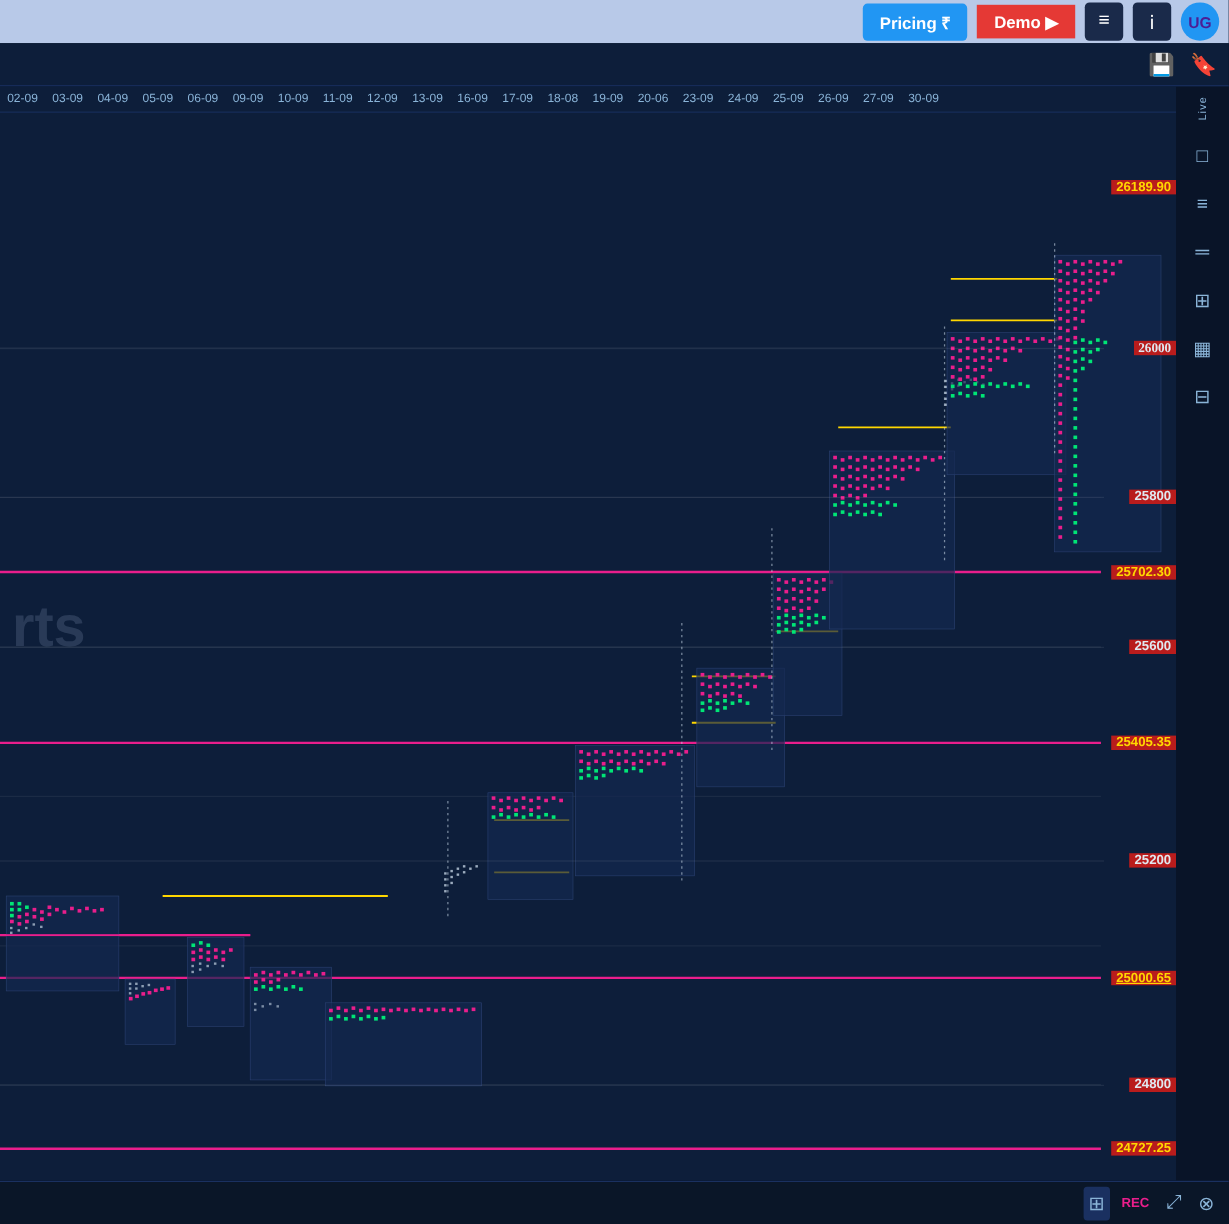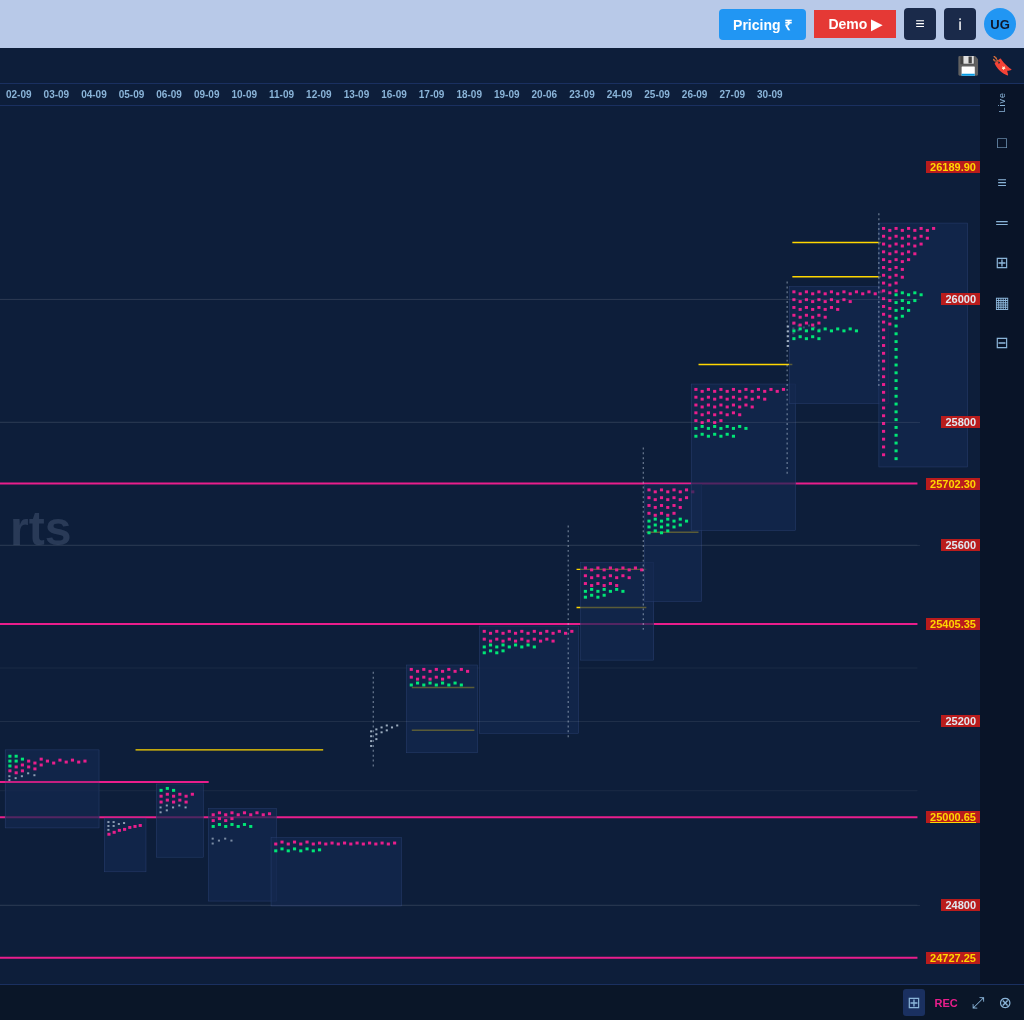--- a/index.html
+++ b/index.html
@@ -8,21 +8,21 @@
       height: 1020px;
       background: #0a1628;
       font-family: Arial, sans-serif;
       overflow: hidden;
       display: flex;
       flex-direction: column;
     }
 
     
     .top-header {
-      height: 48px;
+      height: 36px;
       background: #b8c9e8;
       display: flex;
       align-items: center;
       justify-content: flex-end;
       padding: 0 8px;
       gap: 8px;
       flex-shrink: 0;
     }
     .btn-pricing {
       background: #2196F3;
@@ -58,21 +58,21 @@
       width: 32px;
       height: 32px;
       display: flex;
       align-items: center;
       justify-content: center;
       cursor: pointer;
       font-size: 16px;
     }
     .user-avatar {
       background: #2196F3;
-      color: #0f172a;
+      color: #4c1d95;
       border-radius: 50%;
       width: 32px;
       height: 32px;
       display: flex;
       align-items: center;
       justify-content: center;
       font-size: 13px;
       font-weight: bold;
       cursor: pointer;
     }
@@ -115,21 +115,20 @@
 
     
     .date-axis {
       height: 22px;
       background: #0d1e3a;
       display: flex;
       align-items: center;
       border-bottom: 1px solid #1a3060;
       flex-shrink: 0;
       overflow: hidden;
-      font-weight: bold;
     }
     .date-label {
       color: #8ab4d8;
       font-size: 10px;
       white-space: nowrap;
       padding: 0 6px;
     }
 
     
     .chart-body {
@@ -263,21 +262,21 @@
         <span class="date-label">04-09</span>
         <span class="date-label">05-09</span>
         <span class="date-label">06-09</span>
         <span class="date-label">09-09</span>
         <span class="date-label">10-09</span>
         <span class="date-label">11-09</span>
         <span class="date-label">12-09</span>
         <span class="date-label">13-09</span>
         <span class="date-label">16-09</span>
         <span class="date-label">17-09</span>
-        <span class="date-label">18-09</span>
+        <span class="date-label">18-08</span>
         <span class="date-label">19-09</span>
         <span class="date-label">20-06</span>
         <span class="date-label">23-09</span>
         <span class="date-label">24-09</span>
         <span class="date-label">25-09</span>
         <span class="date-label">26-09</span>
         <span class="date-label">27-09</span>
         <span class="date-label">30-09</span>
       </div>
 
@@ -924,21 +923,21 @@
         <line x1="545" y1="430" x2="545" y2="650" stroke="#c0d0e0" stroke-width="1" stroke-dasharray="2,3" opacity="0.6"></line>
         <line x1="617" y1="350" x2="617" y2="540" stroke="#c0d0e0" stroke-width="1" stroke-dasharray="2,3" opacity="0.6"></line>
         <line x1="755" y1="180" x2="755" y2="380" stroke="#c0d0e0" stroke-width="1" stroke-dasharray="2,3" opacity="0.6"></line>
         <line x1="843" y1="110" x2="843" y2="290" stroke="#c0d0e0" stroke-width="1" stroke-dasharray="2,3" opacity="0.6"></line>
 
         <line x1="0" y1="693" x2="200" y2="693" stroke="#e91e8c" stroke-width="1.5"></line>
       </svg>
 
       <div id="price-labels">
           <div class="price-label price-label-highlight" style="top: 7%; transform: translateY(-50%);">26189.90</div>
-          <div class="price-label" style="top: 22%; transform: translateY(-50%);">26000</div>
+          <div class="price-label" style="top: 22%; transform: translateY(-50%); font-family: Liberation Serif, serif;">26000</div>
           <div class="price-line" style="top: 22%;"></div>
           <div class="price-label" style="top: 36%; transform: translateY(-50%);">25800</div>
           <div class="price-line" style="top: 36%;"></div>
           <div class="price-label price-label-highlight" style="top: 43%; transform: translateY(-50%);">25702.30</div>
           <div class="price-label" style="top: 50%; transform: translateY(-50%);">25600</div>
           <div class="price-line" style="top: 50%;"></div>
           <div class="price-label price-label-highlight" style="top: 59%; transform: translateY(-50%);">25405.35</div>
           <div class="price-label" style="top: 70%; transform: translateY(-50%);">25200</div>
           <div class="price-line" style="top: 70%;"></div>
           <div class="price-label price-label-highlight" style="top: 81%; transform: translateY(-50%); text-decoration: underline;">25000.65</div>

